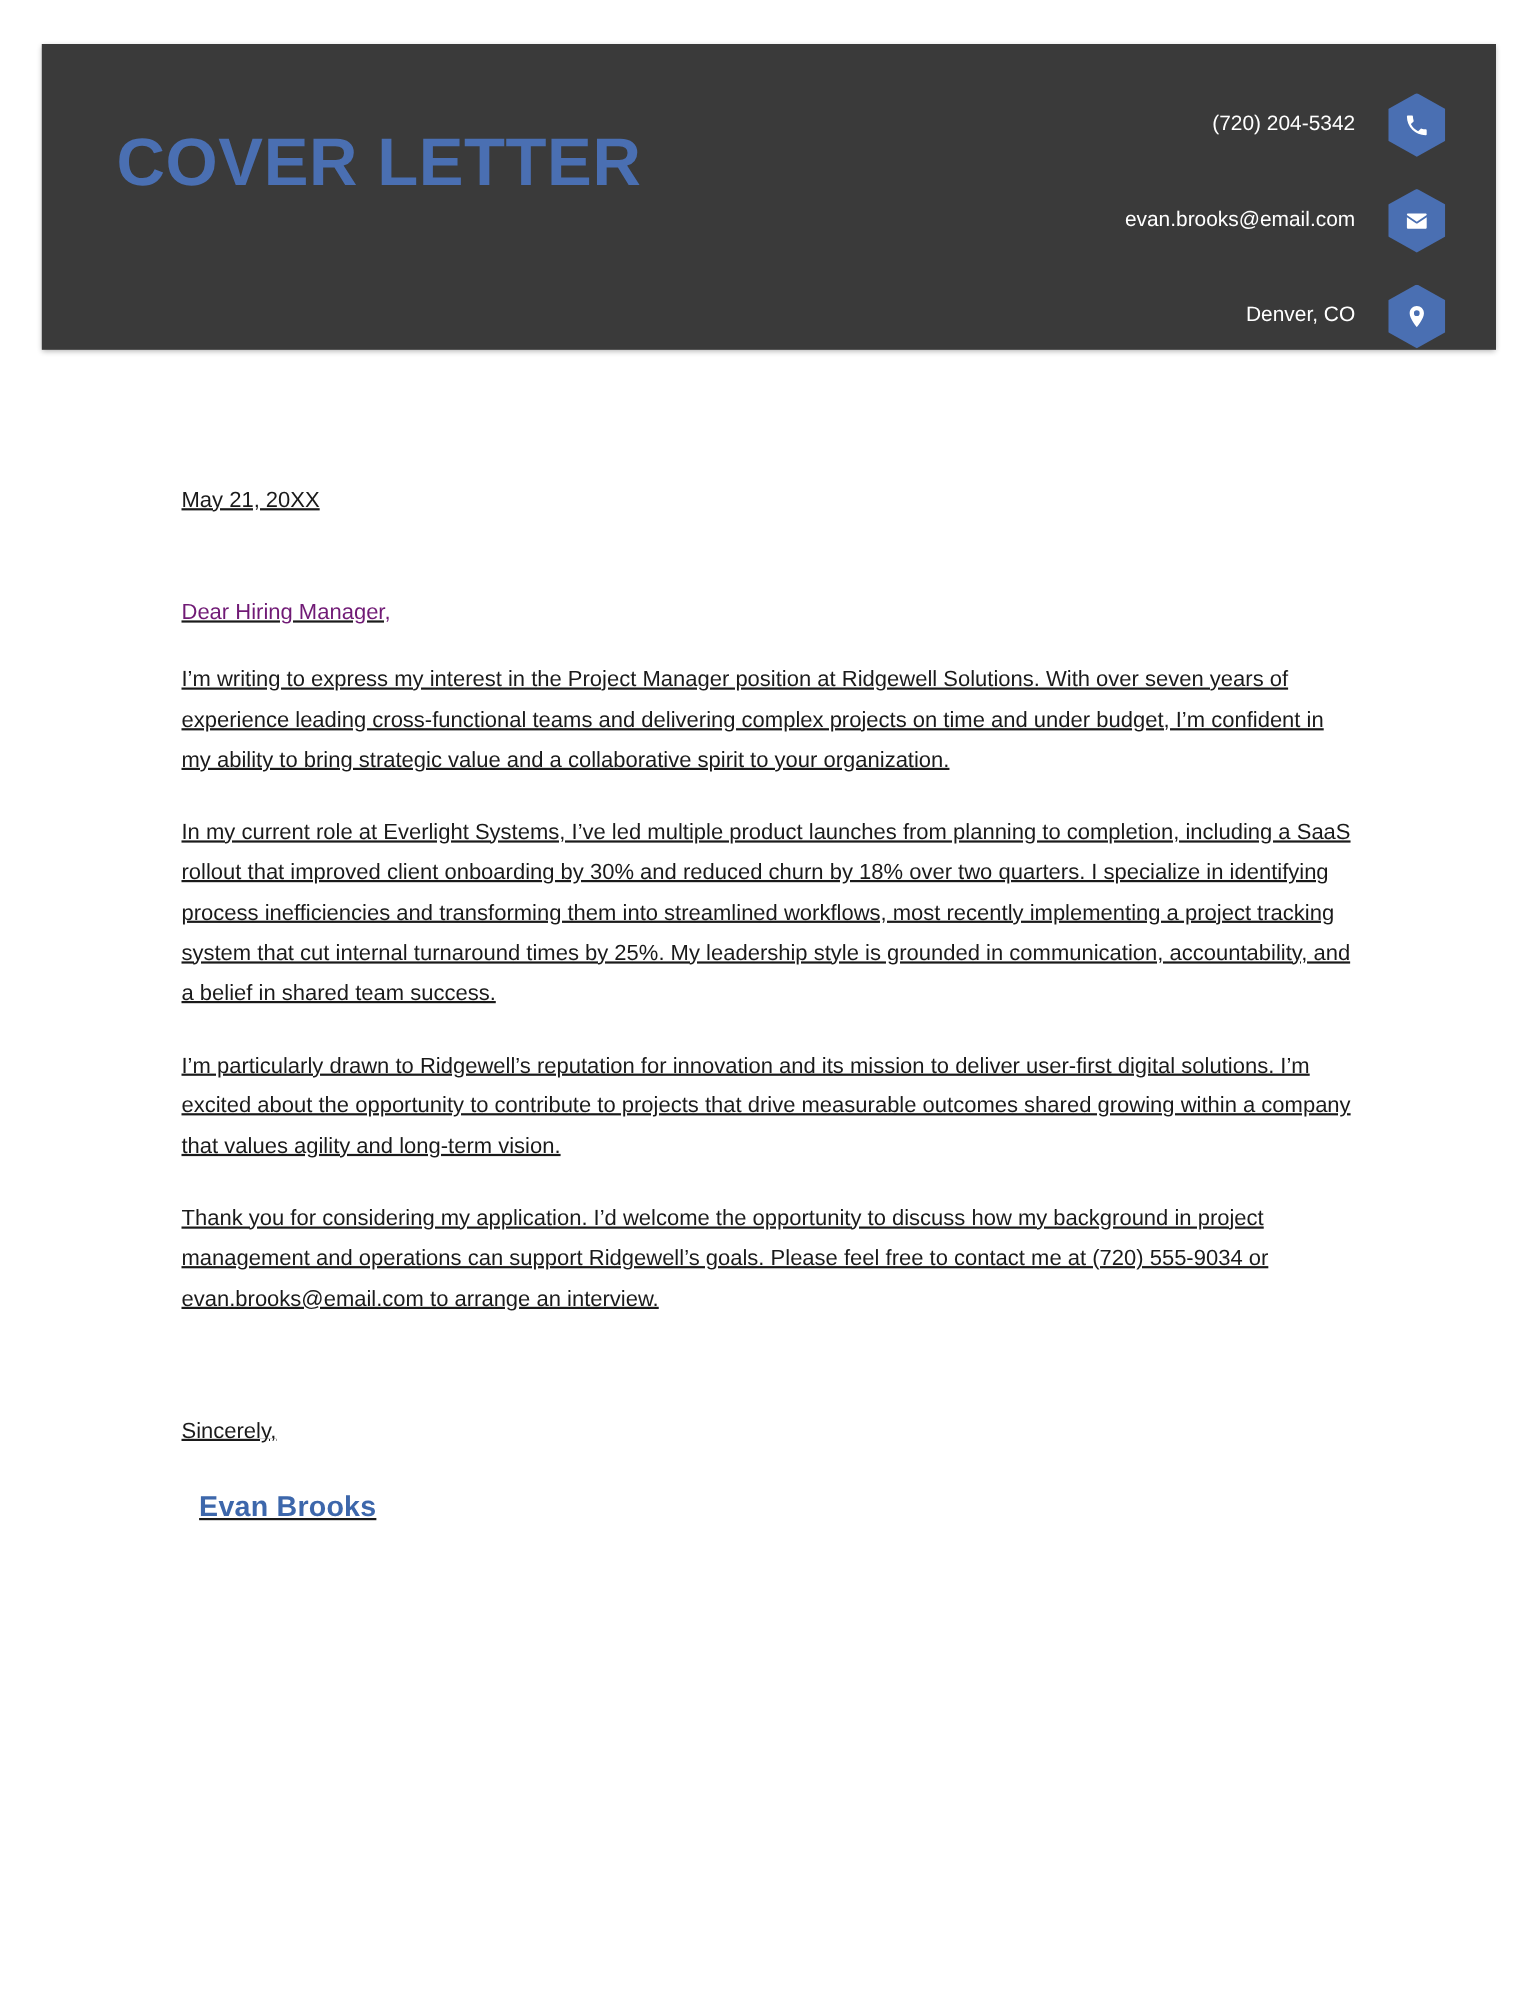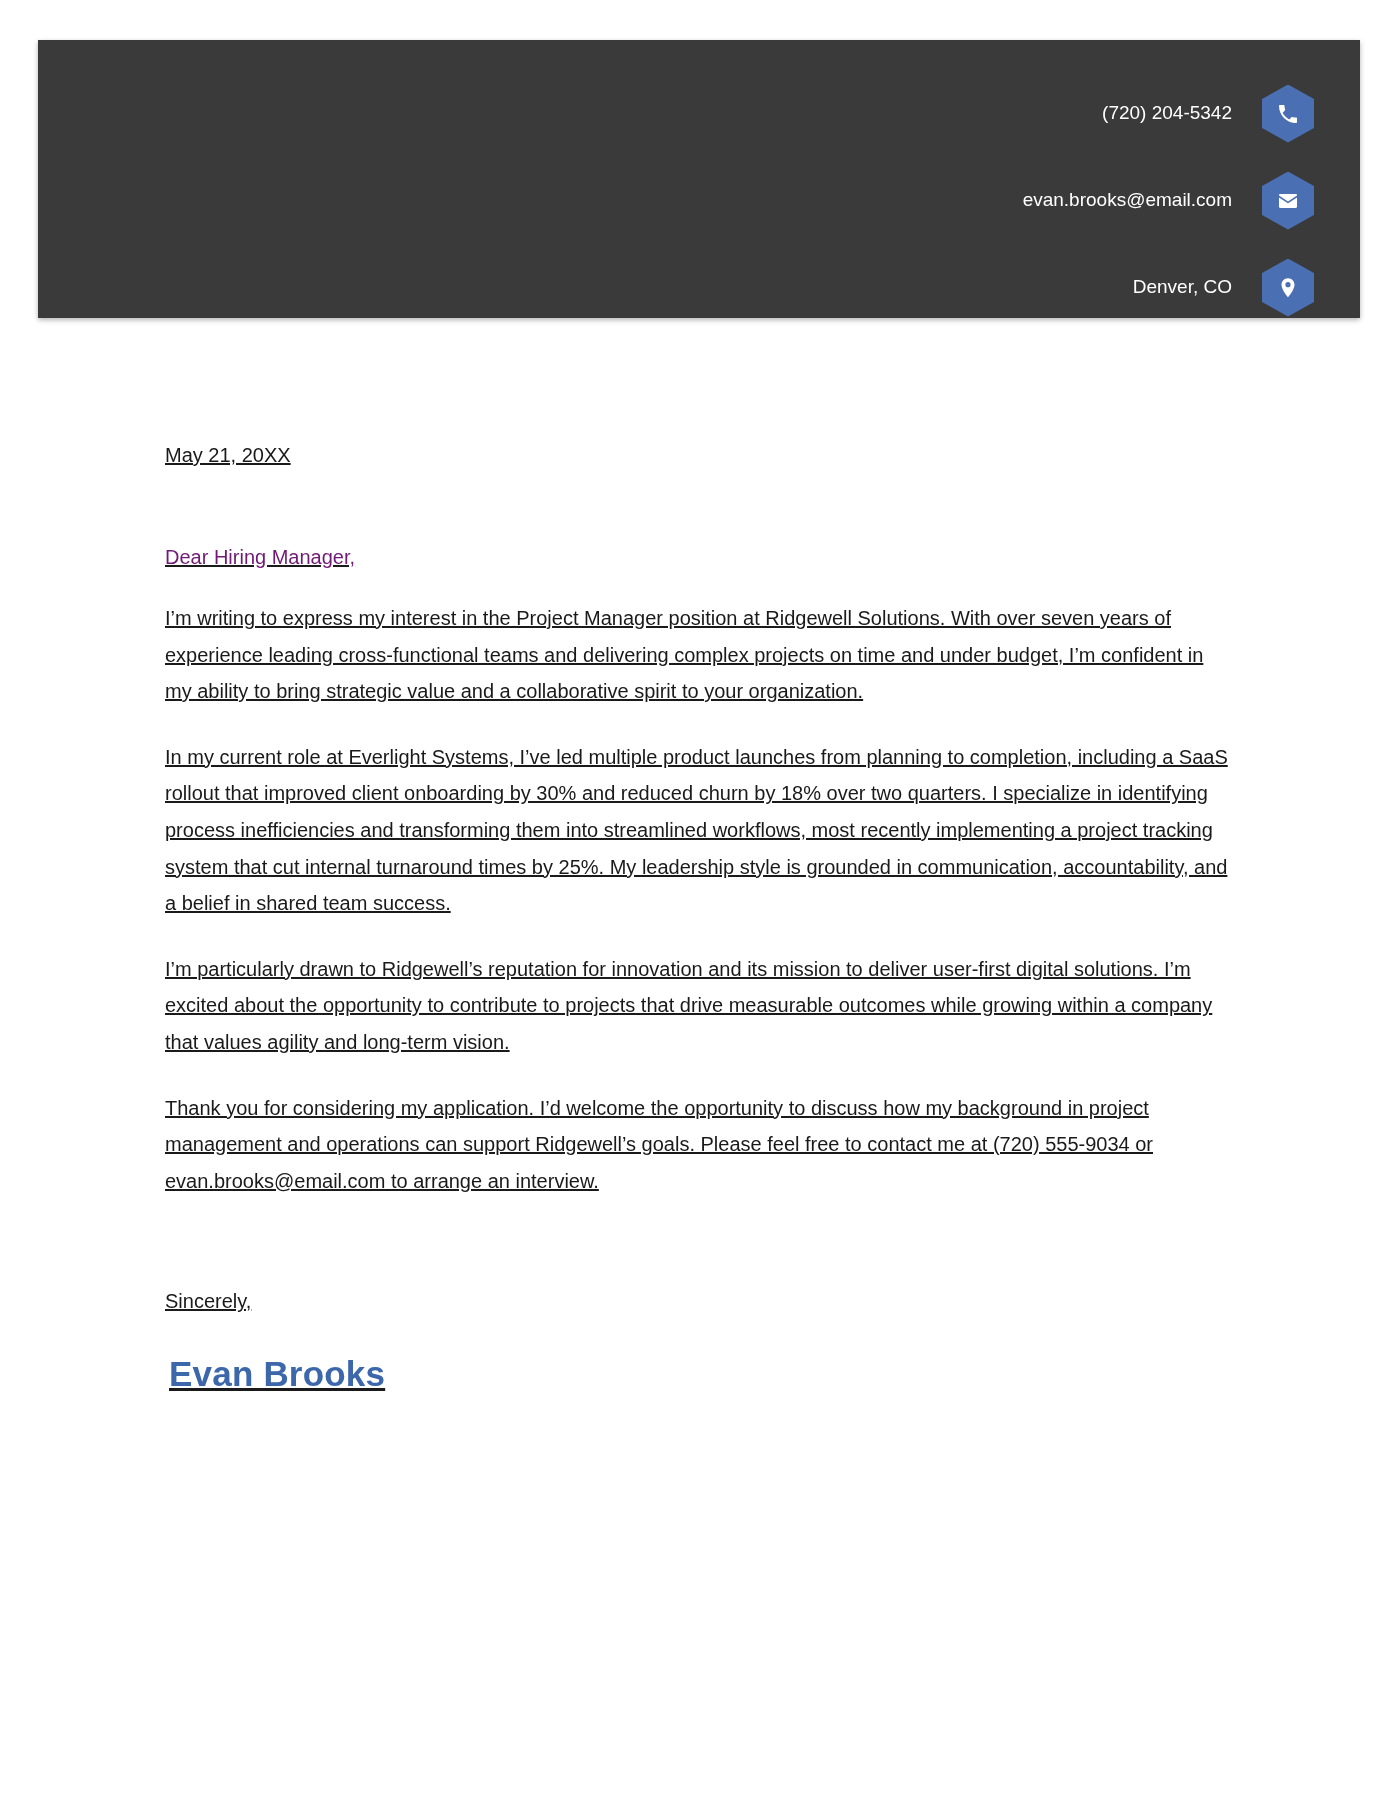--- a/index.html
+++ b/index.html
@@ -158,35 +158,36 @@
   }
 
   .closing {
     font-size: 20px;
     line-height: 1.4;
     color: #1a1a1a;
     margin: 88px 0 0 0;
   }
 
   .signature {
-    font-size: 35px;
+    font-size: 26px;
     font-weight: bold;
     color: #3d67ab;
-    margin: 39px 0 0 4px;
+    margin: 39px 0 0 16px;
     letter-spacing: 0.2px;
   }
 </style>
 </head>
 <body>
 
 <div class="page">
 
   <div class="header">
 
     <div class="header-titles">
+      <span class="title-line-2">COVER LETTER</span>
     </div>
 
     <div class="contact-block">
       <div class="contact-row">
         <span class="contact-text">(720) 204-5342</span>
       </div>
       <div class="contact-row">
         <span class="contact-text">evan.brooks@email.com</span>
       </div>
       <div class="contact-row">
@@ -233,21 +234,21 @@
   <div class="letter">
 
     <p class="date">May 21, 20XX</p>
 
     <p class="salutation">Dear Hiring Manager,</p>
 
     <p class="para">I’m writing to express my interest in the Project Manager position at Ridgewell Solutions. With over seven years of experience leading cross-functional teams and delivering complex projects on time and under budget, I’m confident in my ability to bring strategic value and a collaborative spirit to your organization.</p>
 
     <p class="para">In my current role at Everlight Systems, I’ve led multiple product launches from planning to completion, including a SaaS rollout that improved client onboarding by 30% and reduced churn by 18% over two quarters. I specialize in identifying process inefficiencies and transforming them into streamlined workflows, most recently implementing a project tracking system that cut internal turnaround times by 25%. My leadership style is grounded in communication, accountability, and a belief in shared team success.</p>
 
-    <p class="para">I’m particularly drawn to Ridgewell’s reputation for innovation and its mission to deliver user-first digital solutions. I’m excited about the opportunity to contribute to projects that drive measurable outcomes while growing within a company that values agility and long-term vision.</p>
+    <p class="para">I’m particularly drawn to Ridgewell’s reputation for innovation and its mission to deliver user-first digital solutions. I’m excited about the opportunity to contribute to projects that drive measurable outcomes shared growing within a company that values agility and long-term vision.</p>
 
     <p class="para">Thank you for considering my application. I’d welcome the opportunity to discuss how my background in project management and operations can support Ridgewell’s goals. Please feel free to contact me at (720) 555-9034 or evan.brooks@email.com to arrange an interview.</p>
 
     <p class="closing">Sincerely,</p>
 
     <p class="signature">Evan Brooks</p>
 
   </div>
 
 </div>

